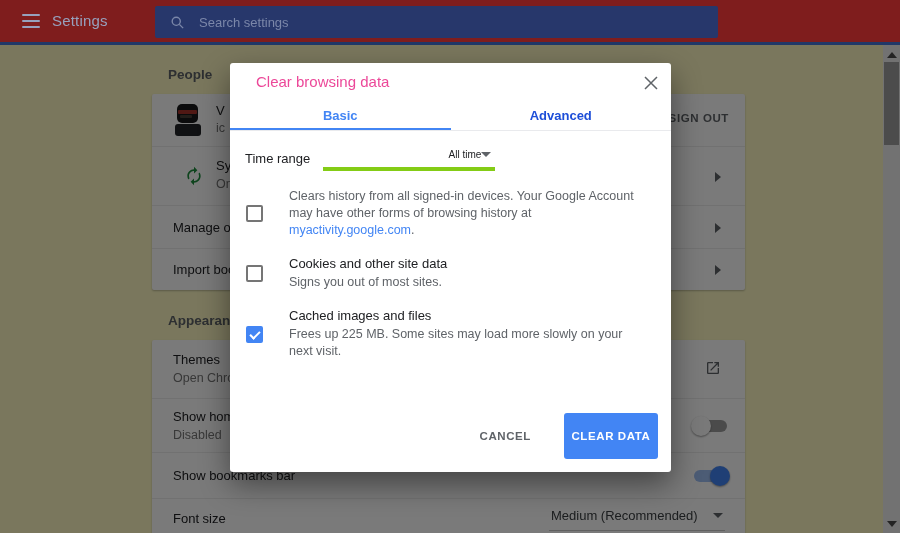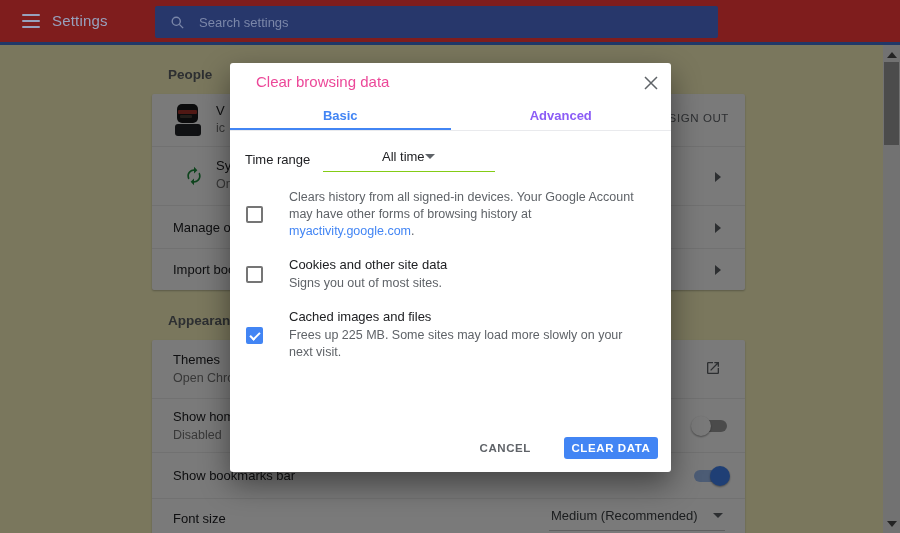--- a/index.html
+++ b/index.html
@@ -19,21 +19,21 @@
   
   .content{position:absolute;top:45px;left:0;right:0;bottom:0;background:#fef9c3;overflow:hidden;}
   .section-label{position:absolute;left:168px;font-size:13.5px;font-weight:bold;color:#5f6368;}
   .card{position:absolute;left:152px;width:593px;background:#ffffff;border-radius:2px;box-shadow:0 1px 2px rgba(0,0,0,.25);}
   .row{position:absolute;left:0;right:0;}
   .row + .row, .bordered{border-top:1px solid #ececec;}
   .row-title{position:absolute;left:21px;font-size:13px;color:#202124;}
   .row-sub{position:absolute;left:21px;font-size:12.5px;color:#757575;}
   .indent{left:64px;}
   .chevron{position:absolute;right:24px;top:50%;margin-top:-5px;width:0;height:0;border-left:6px solid #5f6368;border-top:5px solid transparent;border-bottom:5px solid transparent;}
-  .signout{position:absolute;right:16px;top:18px;font-size:11.5px;font-weight:normal;letter-spacing:.6px;color:#5f6368;cursor:pointer;}
+  .signout{position:absolute;right:16px;top:18px;font-size:11.5px;font-weight:bold;letter-spacing:.6px;color:#5f6368;cursor:pointer;}
 
   .avatar{position:absolute;left:20px;top:10px;width:32px;height:32px;}
   .avatar .head{position:absolute;top:0;left:5px;width:21px;height:19px;background:#17181b;border-radius:5px;}
   .avatar .band{position:absolute;top:6px;left:6px;width:19px;height:4px;background:#a8322b;border-radius:1px;}
   .avatar .slit{position:absolute;top:11px;left:8px;width:12px;height:3px;background:#4a4038;border-radius:1px;}
   .avatar .body{position:absolute;bottom:0;left:3px;width:26px;height:12px;background:#222428;border-radius:3px;}
 
   .toggle{position:absolute;right:18px;width:33px;height:12px;border-radius:7px;background:#9e9e9e;cursor:pointer;}
   .toggle .knob{position:absolute;left:-3px;top:-4px;width:20px;height:20px;border-radius:50%;background:#fdfdfd;box-shadow:0 1px 2px rgba(0,0,0,.4);}
   .toggle.on{background:#9fc0f4;}
@@ -50,38 +50,38 @@
   .sb-thumb{position:absolute;left:1px;top:17px;width:15px;height:83px;background:#9f9f9f;cursor:pointer;}
 
   
   .overlay{position:absolute;top:45px;left:0;right:0;bottom:0;background:rgba(0,0,0,.52);z-index:40;}
 
   
   .dialog{position:absolute;left:230px;top:63px;width:441px;height:409px;background:#fff;border-radius:3px;box-shadow:0 12px 30px rgba(0,0,0,.45);z-index:50;}
   .dlg-title-row{height:37px;display:flex;align-items:center;padding-left:26px;font-size:15px;color:#ec4899;}
   .dlg-close{position:absolute;right:12px;top:12px;width:16px;height:16px;cursor:pointer;}
   .tabs{display:flex;height:30px;border-bottom:1px solid #e9eaed;}
-  .tab{flex:1;display:flex;align-items:center;justify-content:center;font-size:13px;font-weight:bold;color:#8b5cf6;cursor:pointer;}
+  .tab{flex:1;display:flex;align-items:center;justify-content:center;font-size:13px;font-weight:bold;color:#1d4ed8;cursor:pointer;}
   .tab.active{color:#4285f4;box-shadow:inset 0 -2px 0 #4285f4;}
   .dlg-body{padding:0 24px 0 15px;}
   .time-row{margin-top:15px;display:flex;align-items:center;}
   .time-label{font-size:13px;color:#202124;margin-right:13px;}
-  .time-select{width:166px;border-bottom:1px solid #84cc16;display:flex;align-items:center;justify-content:center;padding:3px 4px 7px 2px;font-size:13px;color:#202124;cursor:pointer;}
+  .time-select{width:166px;border-bottom:4px solid #84cc16;display:flex;align-items:center;justify-content:flex-end;padding:3px 4px 7px 2px;font-size:10px;color:#202124;cursor:pointer;}
   .options{margin-top:17px;}
   .option{display:flex;align-items:center;margin-bottom:17px;cursor:pointer;}
   .cb{width:13px;height:13px;border:2px solid #757575;border-radius:2px;margin:0 26px 0 1px;flex:none;position:relative;}
   .cb.on{background:#4285f4;border-color:#4285f4;}
   .cb.on:after{content:"";position:absolute;left:2px;top:3px;width:8px;height:4px;border-left:2px solid #fff;border-bottom:2px solid #fff;transform:rotate(-45deg);}
   .opt-text{width:384px;}
   .opt-title{font-size:13px;color:#202124;margin-bottom:3px;}
   .opt-desc{font-size:12.5px;color:#5f6368;line-height:17px;}
   .opt-desc a{color:#4285f4;text-decoration:none;cursor:pointer;}
   .dlg-footer{position:absolute;right:13px;bottom:13px;display:flex;align-items:center;}
   .btn-text{font-size:11.5px;font-weight:bold;letter-spacing:.6px;color:#5f6368;margin-right:27px;cursor:pointer;background:none;border:none;font-family:"Liberation Sans",sans-serif;}
-  .btn-primary{width:94px;height:22px;border:none;border-radius:3px;background:#4285f4;color:#fff;font-size:11.5px;font-weight:bold;letter-spacing:.6px;cursor:pointer;font-family:"Liberation Sans",sans-serif;}
+  .btn-primary{width:94px;height:46px;border:none;border-radius:3px;background:#4285f4;color:#fff;font-size:11.5px;font-weight:bold;letter-spacing:.6px;cursor:pointer;font-family:"Liberation Sans",sans-serif;}
 </style>
 </head>
 <body>
 
 <div class="stage">
 
   <div class="content">
 
     <div class="section-label" style="top:22px;">People</div>
 

